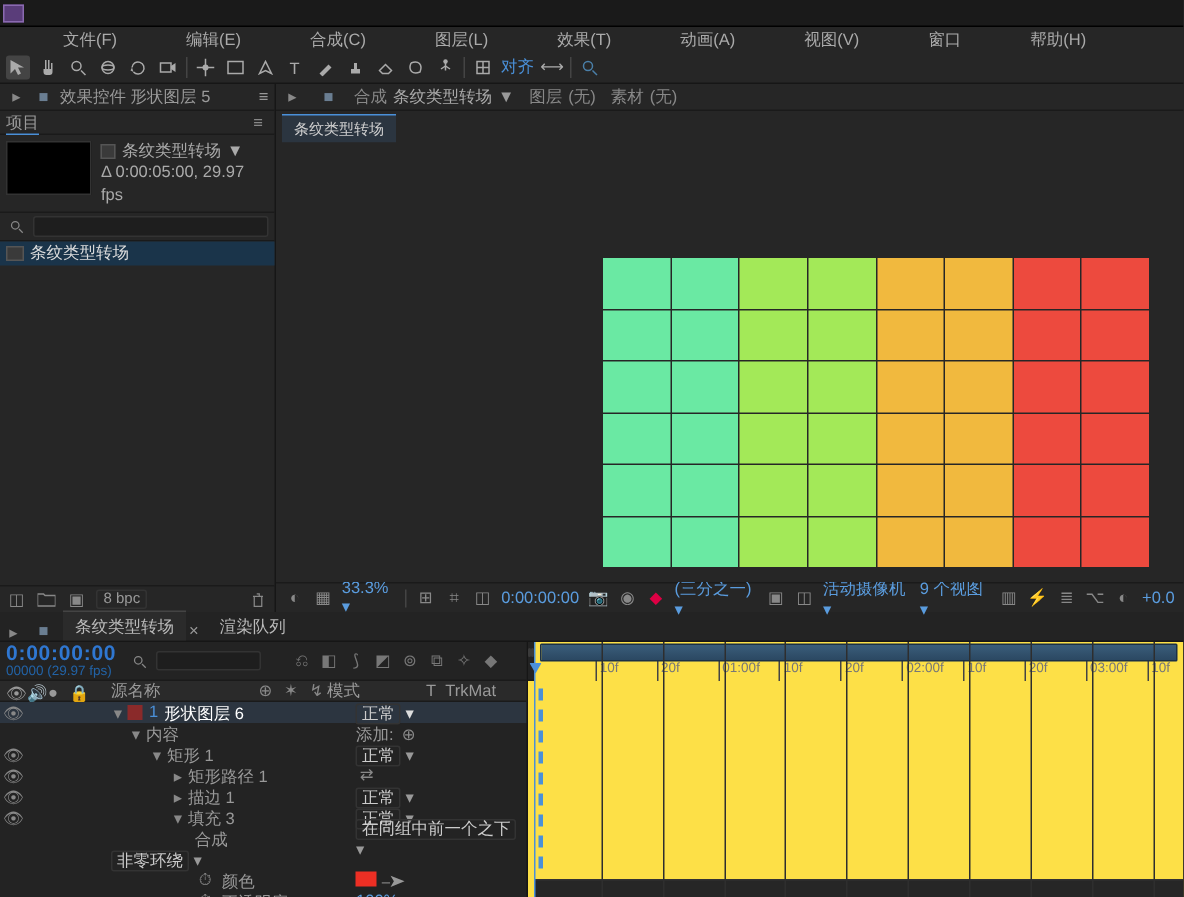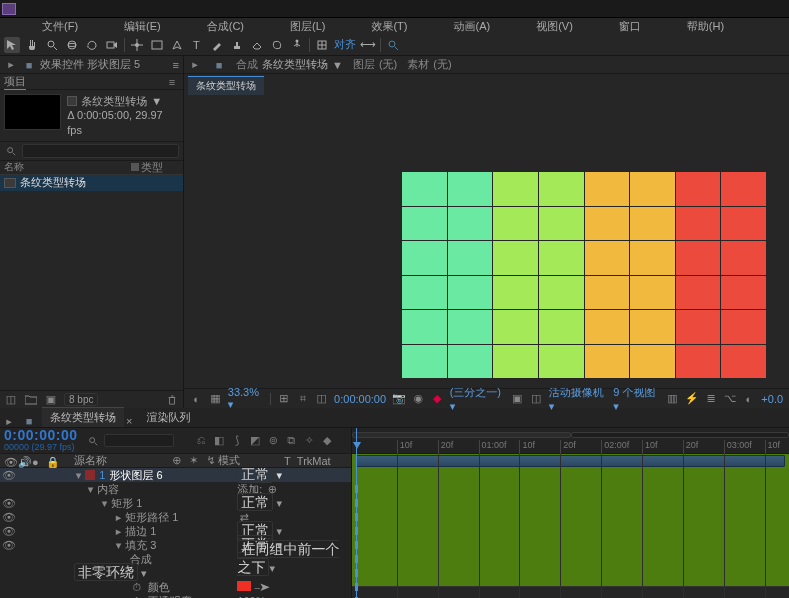--- a/index.html
+++ b/index.html
@@ -80,31 +80,31 @@
 .tlr { height: 14px; display: flex; align-items: center; padding: 0 4px; }
 .tlr .vis { width: 70px; display: flex; gap: 4px; }
 .eye { width: 10px; height: 10px; color: #888; display: inline-flex; align-items: center; justify-content: center;}
 .tlr .name { display: flex; align-items: center; gap: 4px; width: 164px; }
 .tlr .indent0 { padding-left: 2px; }
 .tlr .indent1 { padding-left: 14px; }
 .tlr .indent2 { padding-left: 28px; }
 .tlr .indent3 { padding-left: 42px; }
 .tlr .indent4 { padding-left: 56px; }
 .tlr .mode { width: 110px; }
-.sel { color: #ccc; border: 1px solid #333; padding: 0 3px; border-radius: 2px; font-size: 14px; }
+.sel { color: #ccc; border: 1px solid #333; padding: 0 3px; border-radius: 2px; font-size: 11px; }
 .val-link { color: #5a9cde; }
 .tw { color: #888; display: inline-block; }
 .sw { width: 10px; height: 10px; display: inline-block; }
 .tlr.hl { background: #2c3540; color: #ddd; }
 .layer-chip { width: 10px; height: 10px; background: #8a2a2a; }
 .blue-box { color: #4a90d9; }
 .color-swatch { width: 14px; height: 10px; background: #ed2f24; display: inline-block; }
 .eyedrop { width: 12px; height: 10px; display: inline-flex; }
 
-.tl-right { flex: 1; display: flex; flex-direction: column; position: relative; background: #4d7c0f; }
+.tl-right { flex: 1; display: flex; flex-direction: row; position: relative; background: #fde047; }
 .ruler { height: 26px; border-bottom: 1px solid #1a1a1a; position: relative; background: #232323; }
 .ruler-row1 { height: 12px; display: flex; }
 .ruler-row1 .half { width: 50%; height: 12px; }
 .ruler-row1 .inner { margin-top: 4px; height: 6px; background: #2b2b2b; border: 1px solid #3a3a3a; border-radius: 2px; }
 .ticks { position: relative; height: 14px; }
 .tick { position: absolute; top: 0; font-size: 9px; color: #777; border-left: 1px solid #444; padding-left: 2px; height: 14px; }
 .playhead { position: absolute; left: 4px; top: 0; bottom: 0; width: 0; border-left: 1px solid #4a90d9; }
 .playhead::before { content: ""; position: absolute; top: 14px; left: -4px; width: 8px; height: 7px; background: #4a90d9; clip-path: polygon(0 0, 100% 0, 50% 100%); }
 .track-area { flex: 1; position: relative; }
 .track-area .grid-v { position: absolute; top: 0; bottom: 0; border-left: 1px solid #2e2e2e; }
@@ -262,27 +262,20 @@
       </div>
     </div>
     <div class="search-row">
       <span class="tiny">
           <svg viewBox="0 0 12 12">
             <circle cx="5" cy="5" r="3" fill="none" stroke="currentColor"></circle>
             <line x1="8" y1="8" x2="11" y2="11" stroke="currentColor"></line>
           </svg>
         </span>
       <div class="search-box"></div>
-    </div>
-    <div class="proj-head">
-      <span class="hdr-cell">名称</span>
-      <span class="hdr-cell type-col">
-          <span style="width:8px;height:8px;background:#555;display:inline-block"></span>
-          <span>类型</span>
-        </span>
     </div>
     <div class="proj-row">
       <span class="comp-ic2"></span>
       <span>条纹类型转场</span>
     </div>
     <div class="proj-footer">
       <span class="tiny">◫</span>
       <span class="tiny">
           <svg viewBox="0 0 12 10">
             <path d="M0 1h4l1 1h7v7H0z" fill="none" stroke="currentColor"></path>

